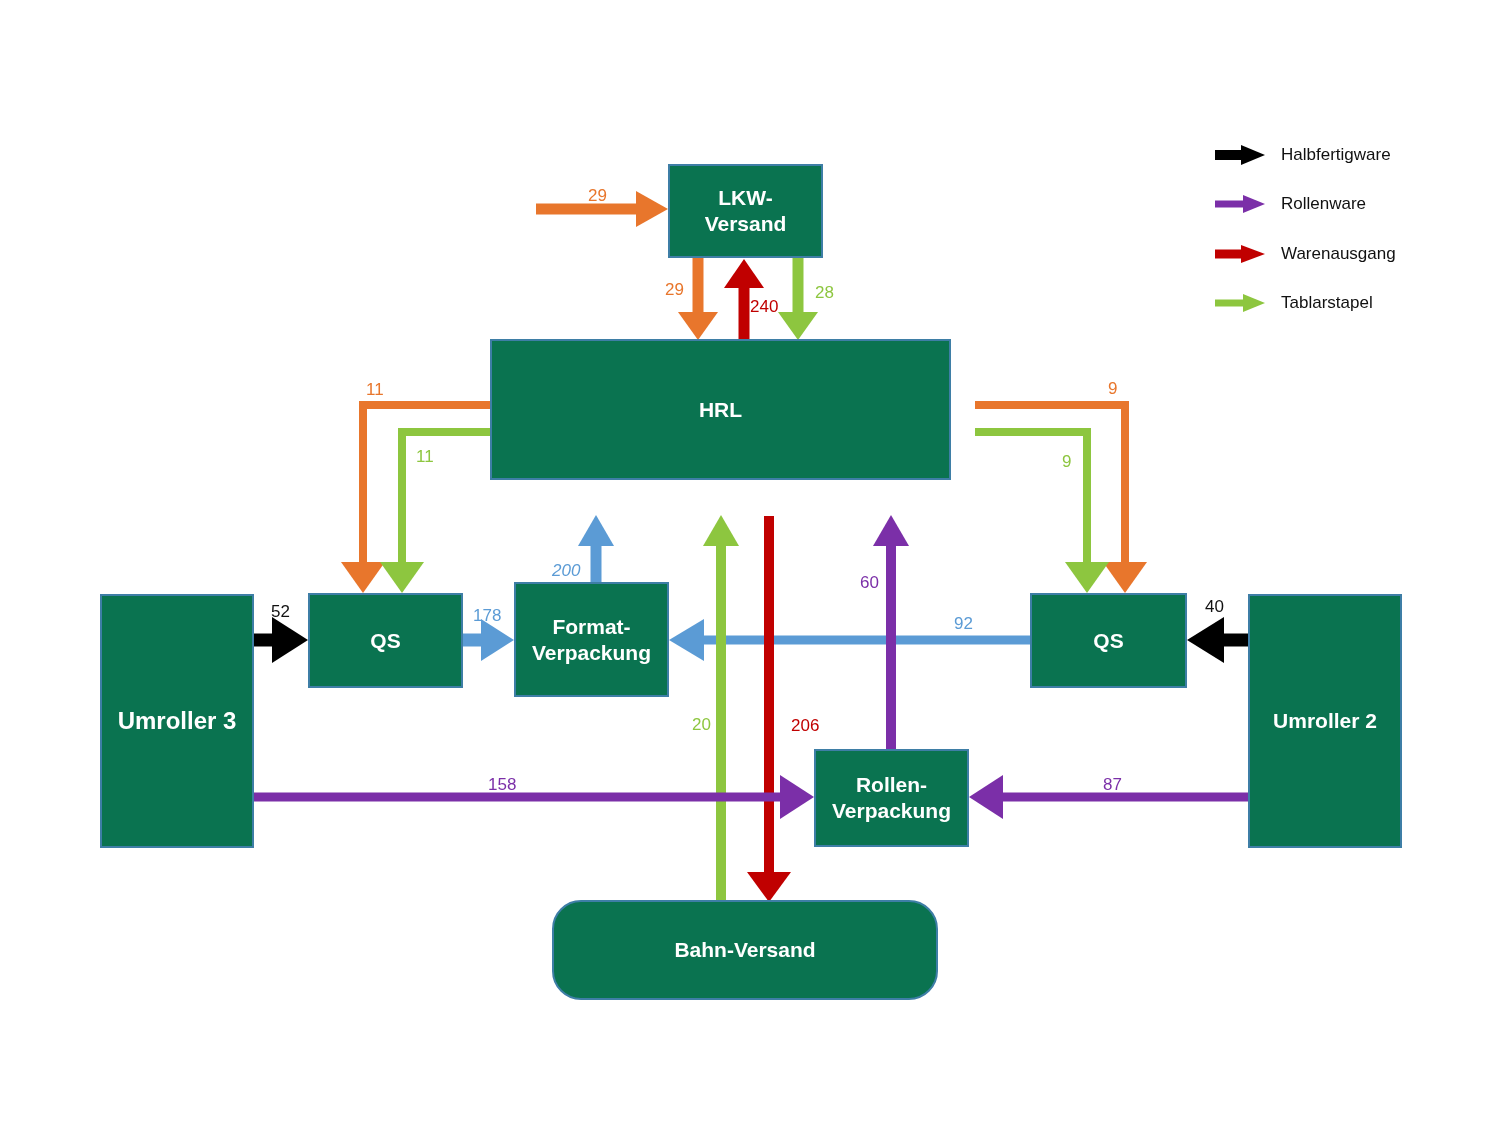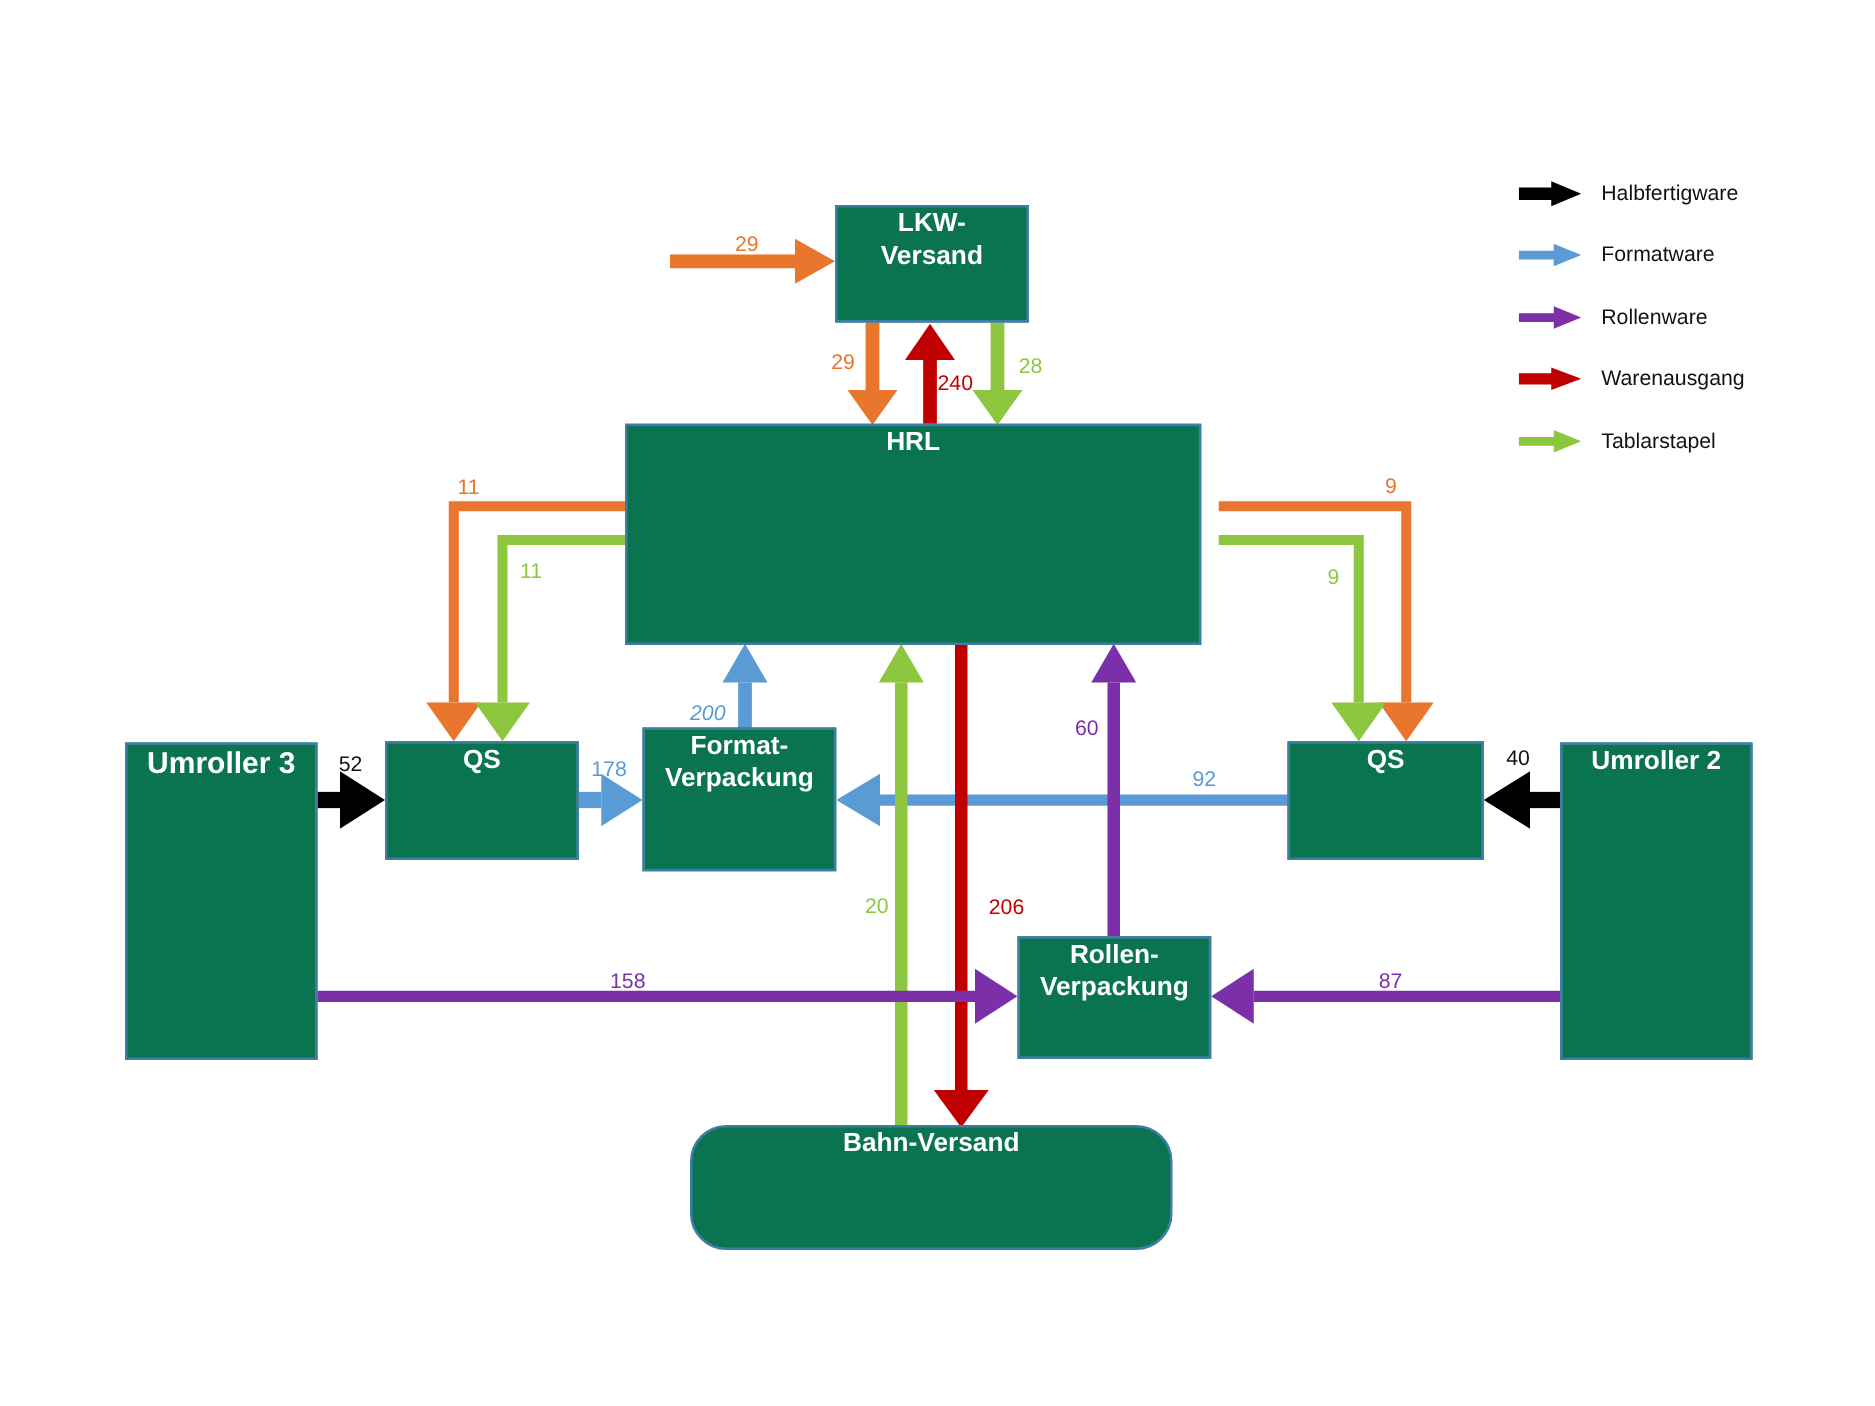--- a/index.html
+++ b/index.html
@@ -23,20 +23,21 @@
     height: 1125px;
   }
   .node-box {
     position: absolute;
     box-sizing: border-box;
     background: #0A7350;
     border: 2px solid #3E7EA6;
     color: #ffffff;
     font-weight: bold;
     display: flex;
+    align-items: center;
     justify-content: center;
     text-align: center;
     line-height: 1.22;
     z-index: 5;
   }
   .node-label { pointer-events: none; white-space: pre-line; }
   .flow-label {
     position: absolute;
     font-size: 17px;
     font-weight: normal;
@@ -163,21 +164,21 @@
       <path d="M1003,775 L1003,819 L969,797 Z" fill="#7B2FA8"></path>
     </g>
 
   </svg>
 
   <div class="node-box" style="left:668px; top:164px; width:155px; height:94px; font-size:21px;">
     <span class="node-label">LKW-
 Versand</span>
   </div>
 
-  <div class="node-box" style="left:500px; top:339px; width:461px; height:177px; font-size:21px;">
+  <div class="node-box" style="left:490px; top:339px; width:461px; height:141px; font-size:21px;">
     <span class="node-label">HRL</span>
   </div>
 
   <div class="node-box" style="left:308px; top:593px; width:155px; height:95px; font-size:21px;">
     <span class="node-label">QS</span>
   </div>
 
   <div class="node-box" style="left:514px; top:582px; width:155px; height:115px; font-size:21px;">
     <span class="node-label">Format-
 Verpackung</span>
@@ -229,29 +230,20 @@
     <div class="legend-row">
       <span class="legend-swatch">
         <svg width="52" height="22" viewBox="0 0 52 22">
           <path d="M0,11 L28,11" stroke="#000000" stroke-width="10" fill="none"></path>
           <path d="M26,1 L50,11 L26,21 Z" fill="#000000"></path>
         </svg>
       </span>
       <span class="legend-text">Halbfertigware</span>
     </div>
 
-    <div class="legend-row">
-      <span class="legend-swatch">
-        <svg width="52" height="22" viewBox="0 0 52 22">
-          <path d="M0,11 L30,11" stroke="#5B9BD5" stroke-width="7" fill="none"></path>
-          <path d="M28,2 L50,11 L28,20 Z" fill="#5B9BD5"></path>
-        </svg>
-      </span>
-      <span class="legend-text">Formatware</span>
-    </div>
 
     <div class="legend-row">
       <span class="legend-swatch">
         <svg width="52" height="22" viewBox="0 0 52 22">
           <path d="M0,11 L30,11" stroke="#7B2FA8" stroke-width="7" fill="none"></path>
           <path d="M28,2 L50,11 L28,20 Z" fill="#7B2FA8"></path>
         </svg>
       </span>
       <span class="legend-text">Rollenware</span>
     </div>

